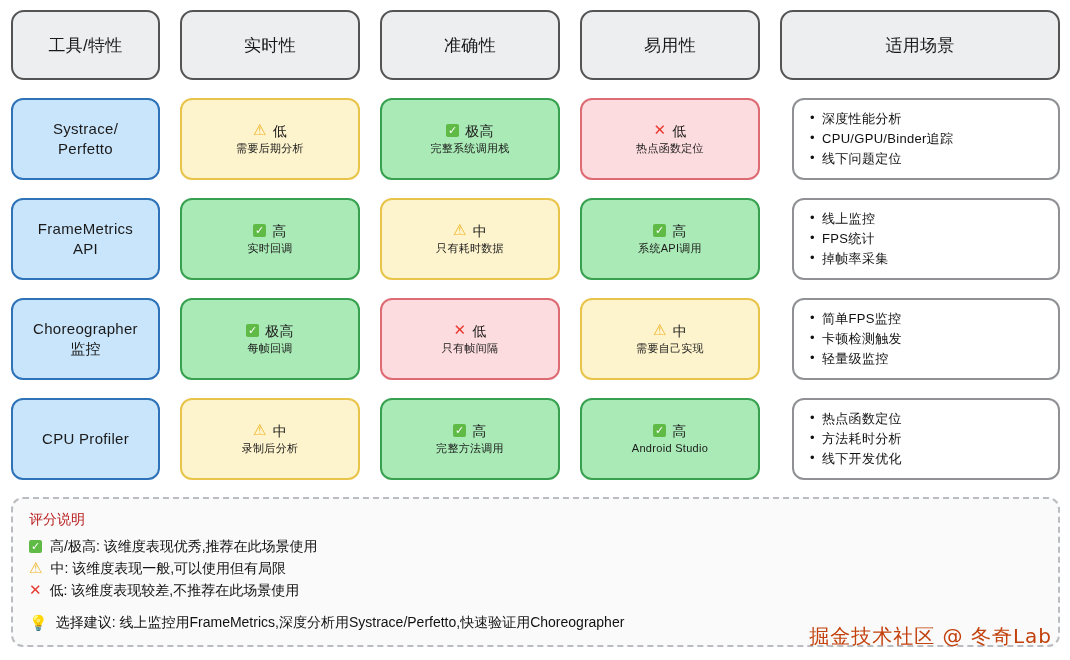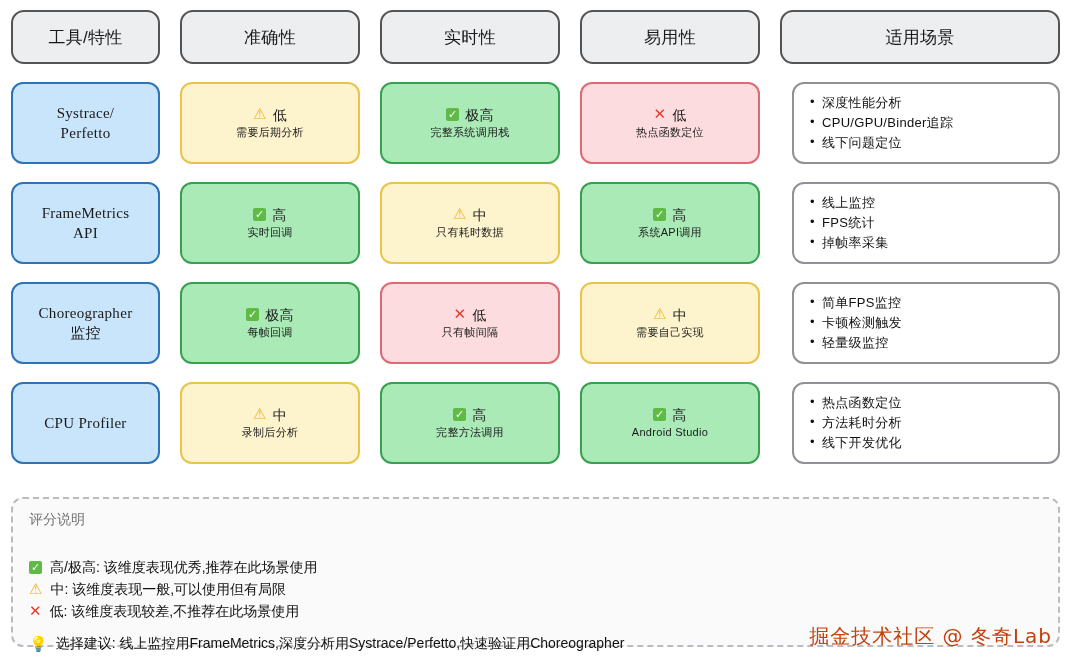--- a/index.html
+++ b/index.html
@@ -42,35 +42,35 @@
     align-items: center;
     justify-content: center;
     text-align: center;
     font-size: 15px;
     color: #1a1a1a;
     letter-spacing: .3px;
   }
 
   
   .hdr {
-    height: 54px;
+    height: 70px;
     background: #eceef0;
     border: 2px solid #545454;
     font-size: 17px;
     font-weight: 400;
     border-radius: 13px;
   }
 
   
   .row-cell { height: 82px; }
 
   .c-blue {
     background: #c9e5fb;
     border: 2px solid #2e72b8;
-    font-family: Liberation Serif, serif;
+    font-family: Liberation Sans, sans-serif;
     font-size: 15px;
     line-height: 1.35;
   }
   .c-green {
     background: #aaeab6;
     border: 2px solid #38a14f;
   }
   .c-yellow {
     background: #fdf3cd;
     border: 2px solid #e9c44b;
@@ -159,22 +159,22 @@
     width: 1049px;
     height: 150px;
     box-sizing: border-box;
     border: 2px dashed #b9bcc0;
     border-radius: 12px;
     background: #fafafa;
     padding: 12px 16px 0 16px;
   }
   .legend-title {
     font-size: 14px;
-    color: #737373;
-    margin-bottom: 27px;
+    color: #b91c1c;
+    margin-bottom: 6px;
   }
   .legend-line {
     display: flex;
     align-items: center;
     gap: 8px;
     font-size: 14px;
     line-height: 1.58;
     color: #111;
   }
   .legend-tip {
@@ -205,24 +205,24 @@
 <body>
 
 <div id="board">
 
   <div class="grid">
 
     <div class="cell hdr">
         <span>工具/特性</span>
       </div>
     <div class="cell hdr">
+        <span>实时性</span>
+      </div>
+    <div class="cell hdr">
         <span>准确性</span>
-      </div>
-    <div class="cell hdr">
-        <span>实时性</span>
       </div>
     <div class="cell hdr">
         <span>易用性</span>
       </div>
     <div class="cell hdr">
         <span>适用场景</span>
       </div>
 
     <div class="cell row-cell c-blue">
         <div>Systrace/</div>

